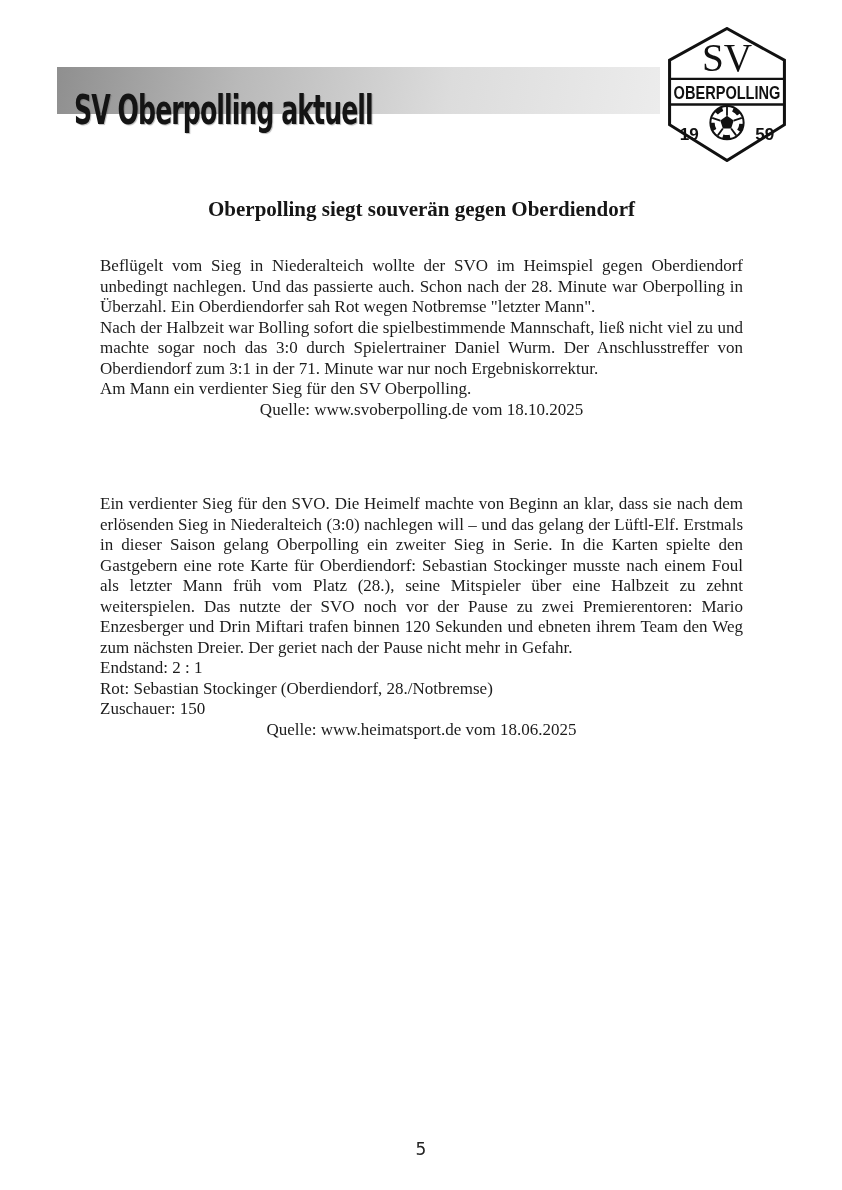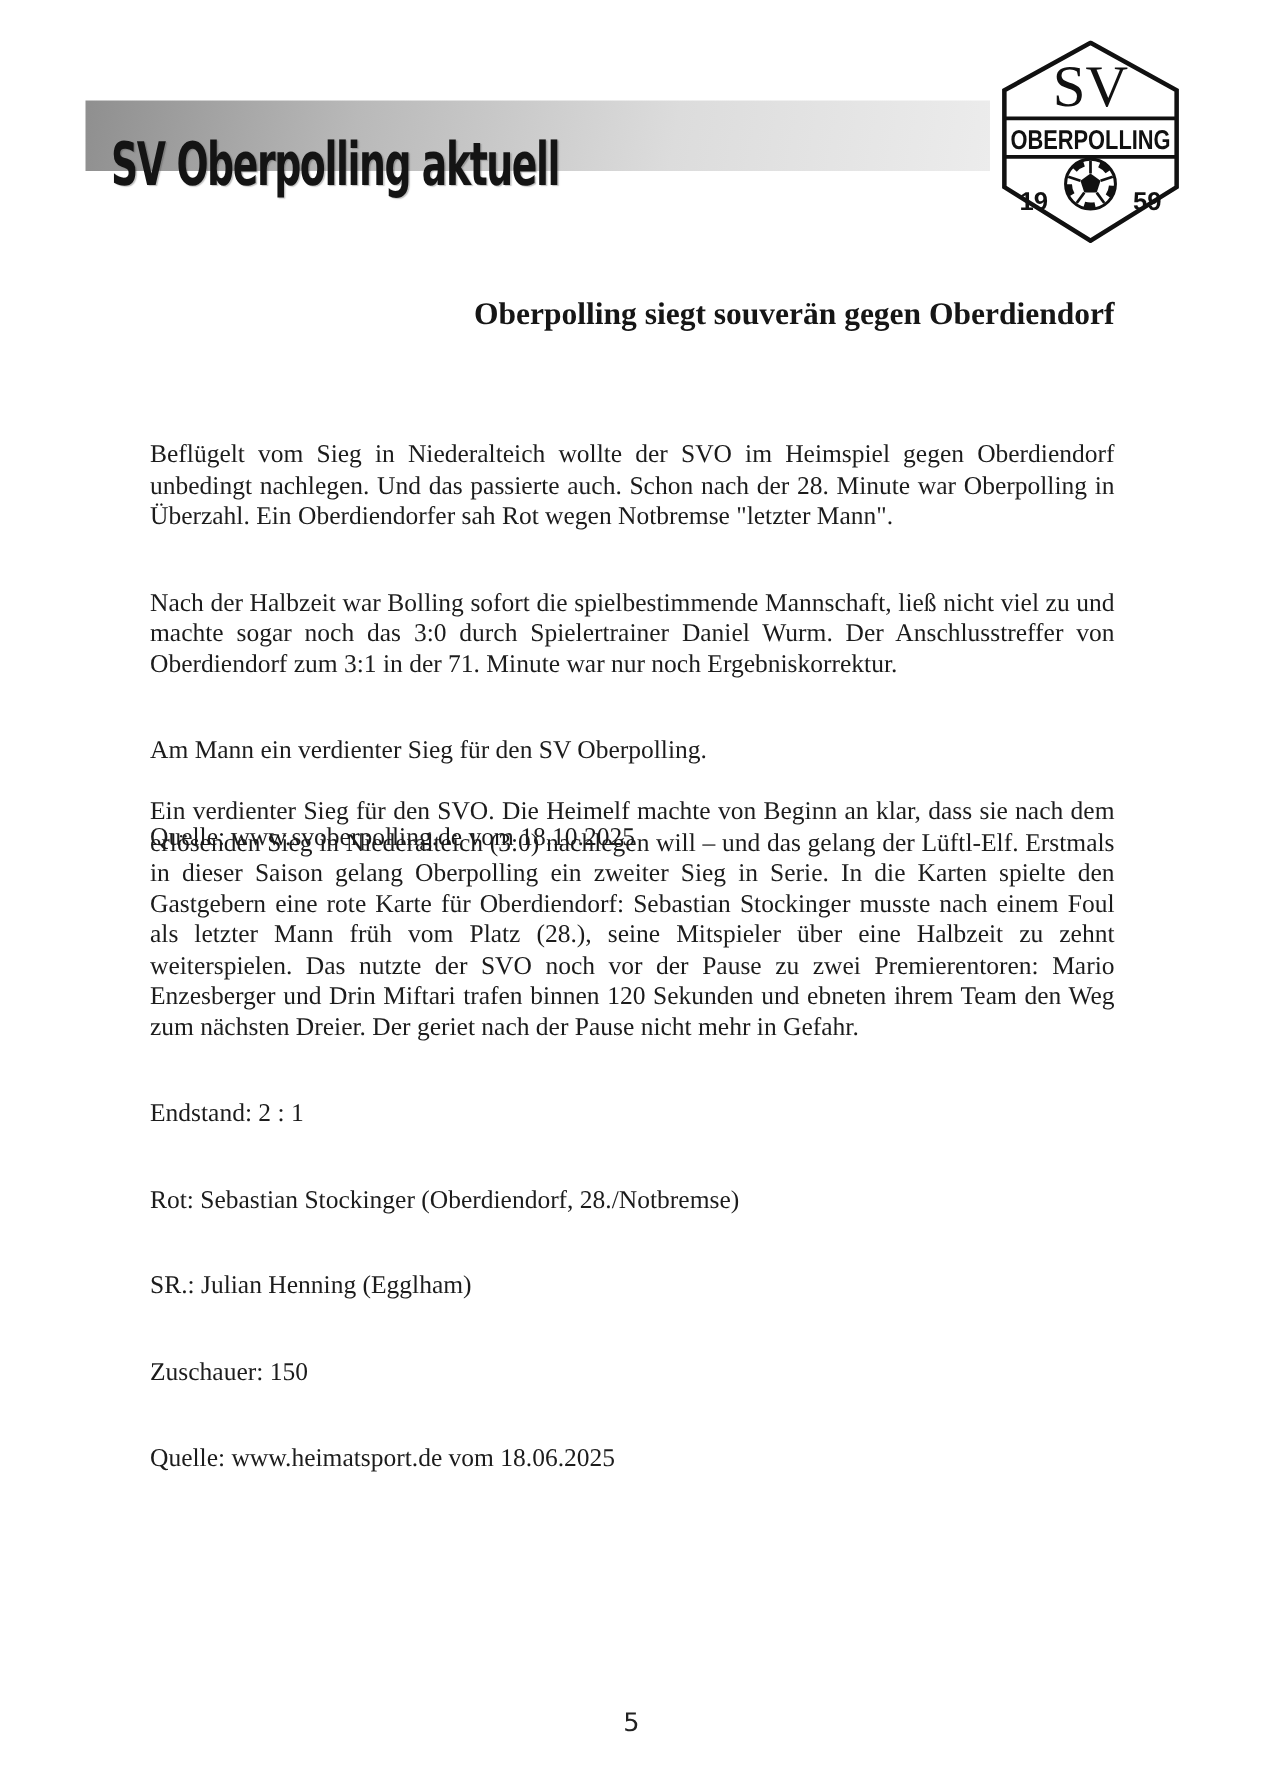--- a/index.html
+++ b/index.html
@@ -54,37 +54,37 @@
   .logo-year {
     font-family: "Liberation Sans", sans-serif;
     font-weight: bold; font-size: 17px; fill: #111111;
   }
   .ball-line { stroke: #111111; stroke-width: 1.8; }
 
   
   .article-title {
     position: absolute;
     left: 100px; top: 196px; width: 643px;
-    text-align: right;
+    text-align: center;
     font-weight: bold;
     font-size: 21px;
     line-height: 26px;
     color: #161616;
   }
   .report {
     position: absolute;
     left: 100px; width: 643px;
     font-size: 17px;
     line-height: 20.5px;
     color: #1c1c1c;
   }
   .report-1 { top: 256px; }
   .report-2 { top: 494px; }
-  .report p { text-align: justify; margin-top: 37px; }
-  .report p.source { text-align: left; }
+  .report p { text-align: justify; }
+  .report p.source { text-align: center; }
 
   
   .page-number {
     position: absolute;
     left: 0; top: 1139px; width: 842px;
     text-align: center;
     font-family: "DejaVu Sans", sans-serif;
     font-size: 17px;
     color: #222222;
   }
@@ -123,20 +123,19 @@
     <p>Beflügelt vom Sieg in Niederalteich wollte der SVO im Heimspiel gegen Oberdiendorf unbedingt nachlegen. Und das passierte auch. Schon nach der 28. Minute war Oberpolling in Überzahl. Ein Oberdiendorfer sah Rot wegen Notbremse "letzter Mann".</p>
     <p>Nach der Halbzeit war Bolling sofort die spielbestimmende Mannschaft, ließ nicht viel zu und machte sogar noch das 3:0 durch Spielertrainer Daniel Wurm. Der Anschlusstreffer von Oberdiendorf zum 3:1 in der 71. Minute war nur noch Ergebniskorrektur.</p>
     <p>Am Mann ein verdienter Sieg für den SV Oberpolling.</p>
     <p class="source">Quelle: www.svoberpolling.de vom 18.10.2025</p>
   </div>
 
   <div class="report report-2">
     <p>Ein verdienter Sieg für den SVO. Die Heimelf machte von Beginn an klar, dass sie nach dem erlösenden Sieg in Niederalteich (3:0) nachlegen will – und das gelang der Lüftl-Elf. Erstmals in dieser Saison gelang Oberpolling ein zweiter Sieg in Serie. In die Karten spielte den Gastgebern eine rote Karte für Oberdiendorf: Sebastian Stockinger musste nach einem Foul als letzter Mann früh vom Platz (28.), seine Mitspieler über eine Halbzeit zu zehnt weiterspielen. Das nutzte der SVO noch vor der Pause zu zwei Premierentoren: Mario Enzesberger und Drin Miftari trafen binnen 120 Sekunden und ebneten ihrem Team den Weg zum nächsten Dreier. Der geriet nach der Pause nicht mehr in Gefahr.</p>
     <p>Endstand: 2 : 1</p>
     <p>Rot: Sebastian Stockinger (Oberdiendorf, 28./Notbremse)</p>
-    <p>SR.: Julian Henning (Egglham)</p>
     <p>Zuschauer: 150</p>
     <p class="source">Quelle: www.heimatsport.de vom 18.06.2025</p>
   </div>
 
   <div class="page-number">5</div>
 
 </div>
 
 </body></html>

